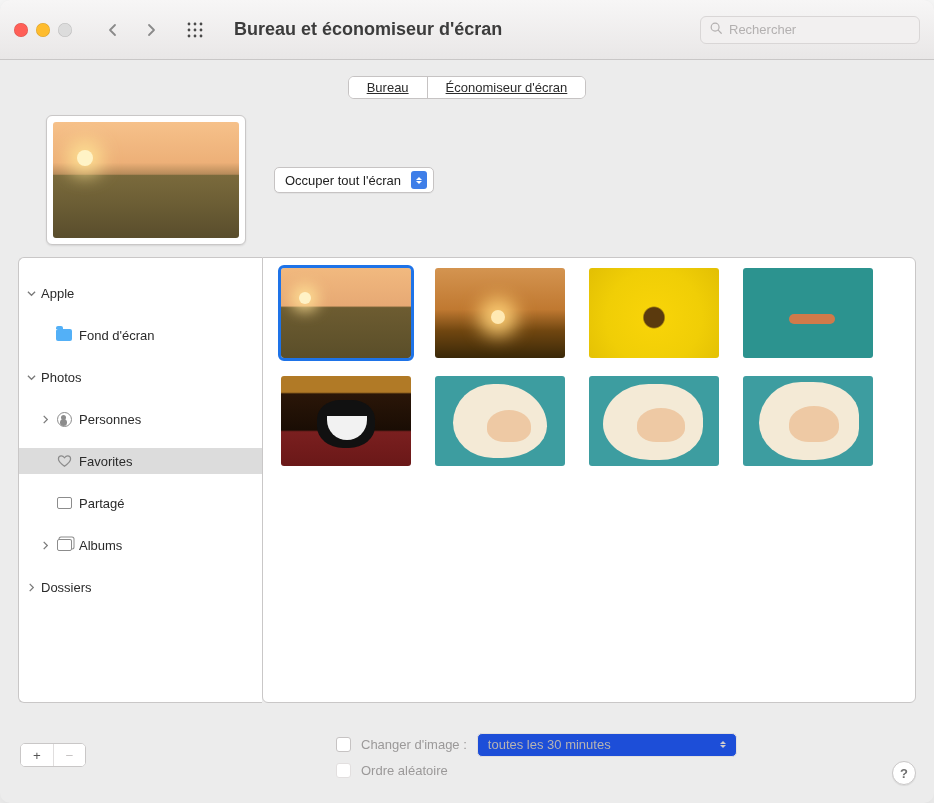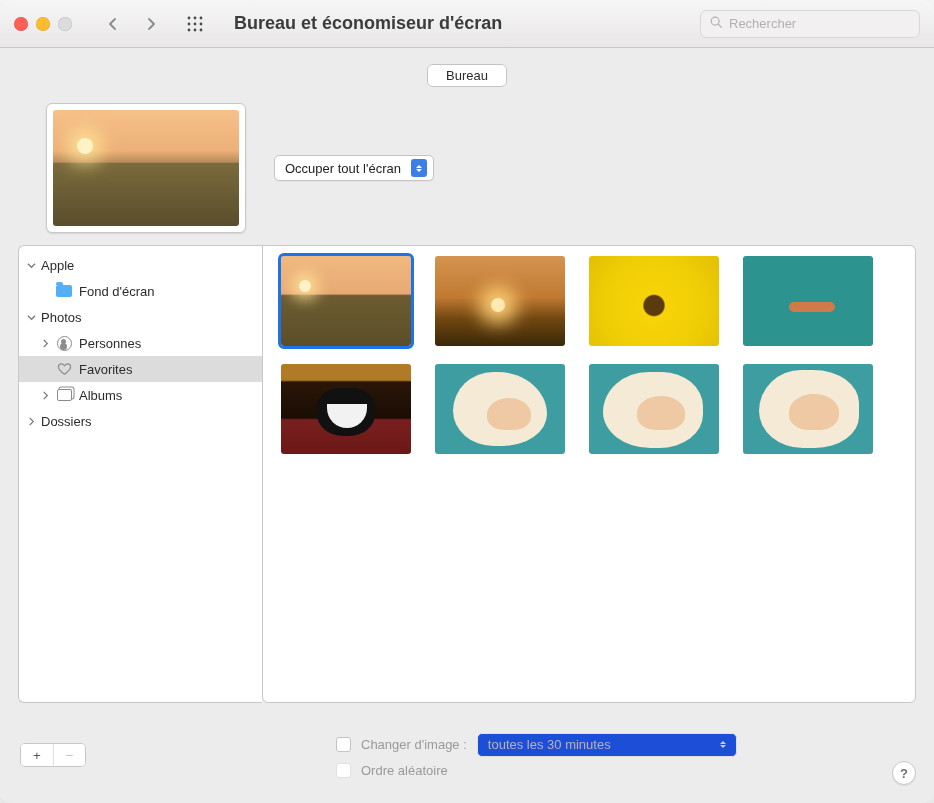--- a/index.html
+++ b/index.html
@@ -1,54 +1,54 @@
 <!DOCTYPE html>
 <html><head>
 <meta charset="utf-8">
 <style>
   * { box-sizing: border-box; margin: 0; padding: 0; }
   body { font-family: -apple-system, "Helvetica Neue", Arial, sans-serif; font-size: 13px; color: #222; background: #fff; }
   .window { width: 934px; height: 803px; border-radius: 10px; overflow: hidden; box-shadow: 0 10px 40px rgba(0,0,0,.25); background: #ececec; display: flex; flex-direction: column; margin: 0 auto; }
-  .titlebar { height: 48px; background: linear-gradient(#f7f6f6,#e9e7e7); border-bottom: 1px solid #c9c7c7; display: flex; align-items: center; padding: 0 14px; gap: 8px; }
+  .titlebar { height: 60px; background: linear-gradient(#f7f6f6,#e9e7e7); border-bottom: 1px solid #c9c7c7; display: flex; align-items: center; padding: 0 14px; gap: 8px; }
   .traffic { display: flex; gap: 8px; margin-right: 10px; }
   .tl { width: 14px; height: 14px; border-radius: 50%; box-shadow: inset 0 0 0 .5px rgba(0,0,0,.15); }
   .tl.red { background:#ff5f57; } .tl.yel { background:#febc2e; } .tl.grn { background:#dcdcdc; }
   .navarrows { display:flex; gap:4px; margin-left:6px; }
   .navbtn { width:34px; height:26px; border-radius:6px; display:flex; align-items:center; justify-content:center; color:#8a8a8a; }
   .navbtn svg { width:16px;height:16px; }
   .appsbtn { width:30px; height:26px; display:flex; align-items:center; justify-content:center; margin-left:4px; color:#4a4a4a; }
   .title { font-size:18px; font-weight:600; margin-left:16px; color:#3c3c3c; flex:0 0 auto; }
   .searchwrap { margin-left:auto; width:220px; height:28px; background:#f2f0f0; border:1px solid #d9d6d6; border-radius:6px; display:flex; align-items:center; padding:0 8px; gap:6px; color:#b3b0b0; }
   .searchwrap svg { width:14px; height:14px; flex:0 0 auto; }
   .searchwrap input { border:none; background:transparent; flex:1; font-size:13px; color:#0f172a; outline:none; }
   .searchwrap input::placeholder { color:#b3b0b0; }
 
   .body { flex:1; padding:16px 18px 18px 18px; display:flex; flex-direction:column; gap:12px; }
 
   .tabs { display:flex; justify-content:center; }
   .seg { display:flex; border:1px solid #c6c3c3; border-radius:6px; overflow:hidden; background:#fff; }
-  .seg button { background:#fff; border:none; padding:3px 18px; font-size:13px; color:#2b2b2b; cursor:pointer; }
+  .seg button { background:#fff; border:none; padding:3px 18px; font-size:13px; color:#2b2b2b; cursor:pointer;text-decoration:underline; }
   .seg button.active { background:#fff; font-weight:500; }
   .seg button + button { border-left:1px solid #c6c3c3; }
 
   .preview-row { display:flex; gap:28px; margin-top:4px; padding-left:28px; align-items:center; }
   .preview-frame { width:200px; height:130px; background:#fff; border:1px solid #c9c7c7; border-radius:6px; padding:6px; box-shadow:0 1px 2px rgba(0,0,0,.1); }
   .preview-img { width:100%; height:100%; border-radius:3px; background: linear-gradient(to bottom, #f6c18a 0%, #edb078 35%, #b78b5a 45%, #7a6a3c 46%, #6c5e35 70%, #594d2c 100%); position:relative; overflow:hidden; }
   .preview-img .sun { position:absolute; top:28px; left:24px; width:16px; height:16px; background:#fff3c6; border-radius:50%; box-shadow:0 0 18px 10px rgba(255,230,150,.8); }
   .fit-select { height:26px; background:#fff; border:1px solid #c6c3c3; border-radius:5px; display:flex; align-items:center; padding:0 6px 0 10px; gap:10px; cursor:pointer; box-shadow:0 1px 0 rgba(0,0,0,.04); }
   .fit-select .arrows { width:16px; height:18px; background:#3e7ee8; border-radius:3px; display:flex; flex-direction:column; align-items:center; justify-content:center; }
   .fit-select .arrows span { width:0;height:0;border-left:3px solid transparent;border-right:3px solid transparent; }
   .fit-select .arrows .up { border-bottom:3px solid #fff; margin-bottom:1px;}
   .fit-select .arrows .dn { border-top:3px solid #fff; }
 
   .split { flex:1; display:flex; gap:0; min-height:0; }
   .sidebar { width:244px; background:#fff; border:1px solid #c9c7c7; border-right:none; border-radius:6px 0 0 6px; padding:6px 0; overflow:auto; }
   .grid-wrap { flex:1; background:#fff; border:1px solid #c9c7c7; border-radius:0 6px 6px 6px; padding:10px 18px; overflow:auto; }
 
-  .node { display:flex; align-items:center; height:26px; padding:0 8px 0 6px; gap:4px; cursor:pointer; }
+  .node { display:flex; align-items:center; height:26px; padding:0 8px 0 6px; gap:4px; cursor:pointer;margin-top:16px; }
   .node .disclosure { width:12px; display:flex; justify-content:center; color:#7b7b7b; }
   .node .disclosure svg { width:9px; height:9px; }
   .node .icon { width:18px; height:18px; display:flex; align-items:center; justify-content:center; margin-right:2px; }
   .node .label { font-size:13px; color:#2b2b2b; }
   .node.selected { background:#dcdcdc; }
   .indent1 { padding-left: 20px; }
   .indent1 .disclosure-spacer { width:12px; }
   .folder-icon { width:16px; height:12px; background:#53b0f7; border-radius:2px; position:relative; }
   .folder-icon::before { content:""; position:absolute; top:-3px; left:0; width:7px; height:3px; background:#53b0f7; border-radius:2px 2px 0 0; }
   .colorwheel { width:15px; height:15px; border-radius:50%; background: conic-gradient(#ff3b30,#ff9500,#ffcc00,#34c759,#5ac8fa,#007aff,#af52de,#ff2d55,#ff3b30); border: .5px solid rgba(0,0,0,.1); }
@@ -143,20 +143,21 @@
       </span>
       <input placeholder="Rechercher" style="">
     </div>
   </div>
 
   <div class="body">
 
     <div class="tabs">
       <div class="seg">
         <button class="active">Bureau</button>
+        <button>Économiseur d'écran</button>
       </div>
     </div>
 
     <div class="preview-row">
       <div class="preview-frame">
         <div class="preview-img">
             <div class="sun"></div>
           </div>
       </div>
       <div class="fit-select">
@@ -207,20 +208,27 @@
           <span class="label">Personnes</span>
         </div>
         <div class="node indent1 selected">
           <span class="disclosure-spacer"></span>
           <span class="icon heart">
               <svg width="15" height="15" viewBox="0 0 16 16">
                 <path d="M8 13 C4 10 1.5 7.8 1.5 5.2 C1.5 3.3 3 2 4.7 2 C6 2 7 2.7 8 4 C9 2.7 10 2 11.3 2 C13 2 14.5 3.3 14.5 5.2 C14.5 7.8 12 10 8 13 Z" fill="none" stroke="currentColor" stroke-width="1.3"></path>
               </svg>
             </span>
           <span class="label">Favorites</span>
+        </div>
+        <div class="node indent1">
+          <span class="disclosure-spacer"></span>
+          <span class="icon">
+              <span class="sharerect"></span>
+            </span>
+          <span class="label">Partagé</span>
         </div>
         <div class="node indent1">
           <span class="disclosure">
               <svg viewBox="0 0 10 10">
                 <path d="M3 1 L7 5 L3 9" fill="none" stroke="currentColor" stroke-width="1.4"></path>
               </svg>
             </span>
           <span class="icon">
               <span class="stackrect"></span>
             </span>

